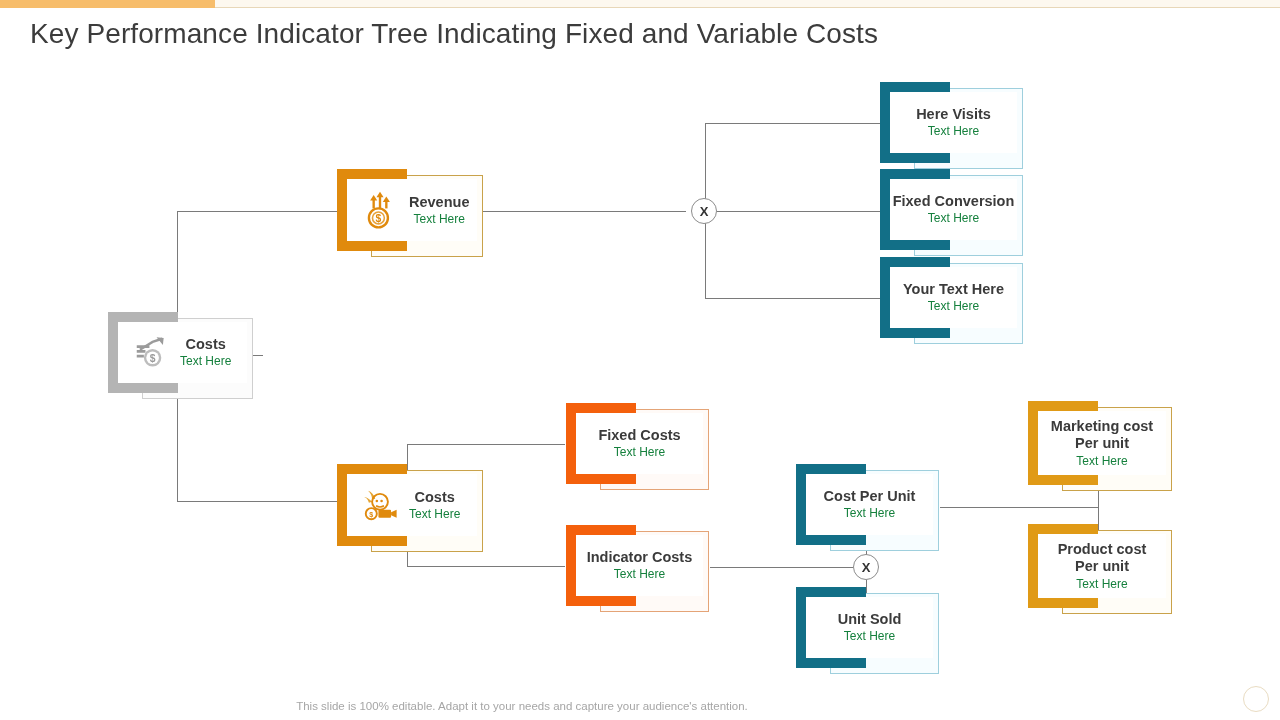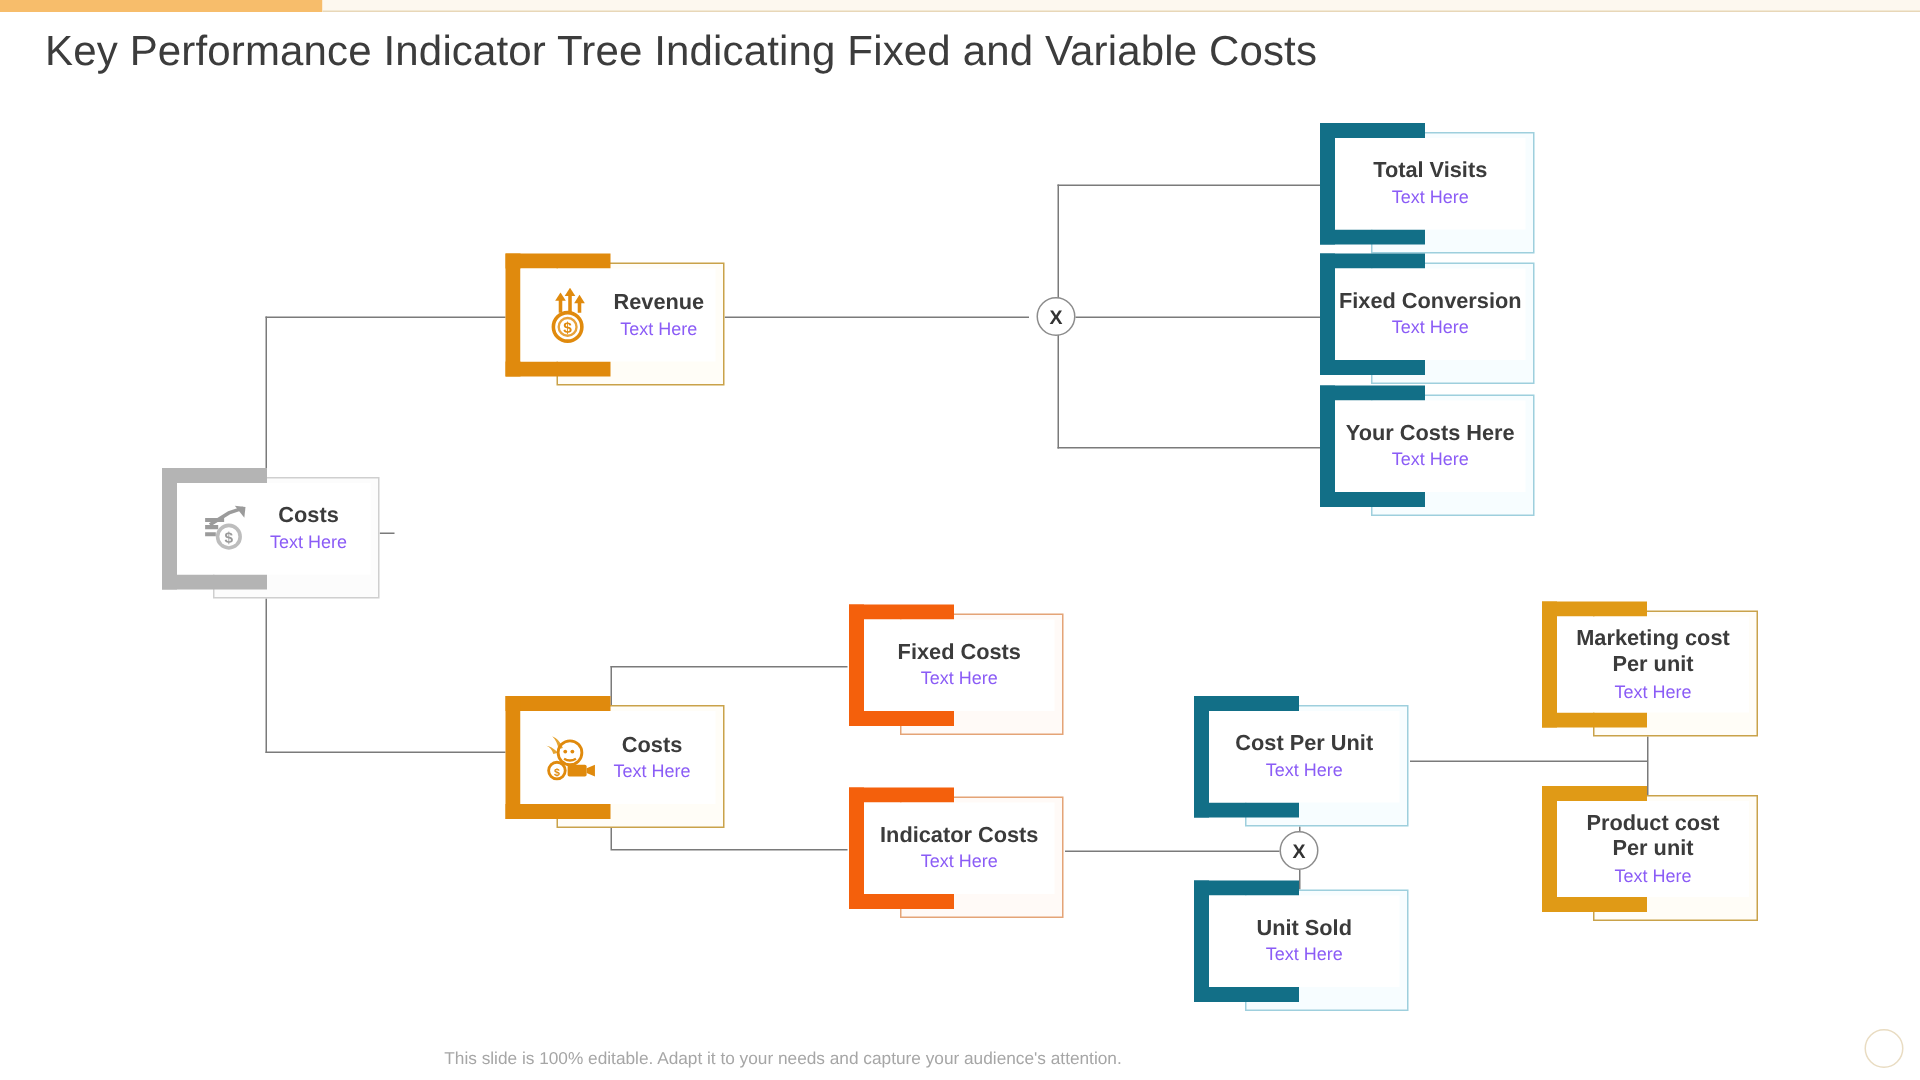--- a/index.html
+++ b/index.html
@@ -104,21 +104,21 @@
     padding: 0 8px;
   }
   .node .panel.with-icon { justify-content: flex-start; gap: 10px; padding-left: 14px; }
   .node .txt { text-align: center; line-height: 1.18; }
   .node .txt.left { text-align: center; }
   .node .ttl {
     font-size: 14.5px; font-weight: 700; color: #3b3b3b;
     white-space: nowrap;
   }
   .node .sub {
-    font-size: 12px; font-weight: 400; color: #8b5cf6;
+    font-size: 12px; font-weight: 400; color: #15803d;
     margin-top: 1px;
   }
 
   
   .c-amber  { --accent:#e08a0d; --thin:#c9a24a; --tint:#fffdf7; }
   .c-amber2 { --accent:#e09a16; --thin:#c9a24a; --tint:#fffdf7; }
   .c-teal   { --accent:#126f87; --thin:#9ecfdd; --tint:#f7fdff; }
   .c-orange { --accent:#f4600c; --thin:#e4a477; --tint:#fffaf7; }
   .c-gray   { --accent:#b4b4b4; --thin:#cfcfcf; --tint:#fcfcfc; }
 
@@ -225,21 +225,21 @@
         <div class="sub">Text Here</div>
       </div>
     </div>
   </div>
 
   <div class="node c-teal" style="left:880px; top:82px; width:143px; height:87px;">
     <div class="outline"></div>
     <div class="bracket"></div>
     <div class="panel">
       <div class="txt">
-        <div class="ttl">Total Visits</div>
+        <div class="ttl">Here Visits</div>
         <div class="sub">Text Here</div>
       </div>
     </div>
   </div>
 
   <div class="node c-teal" style="left:880px; top:169px; width:143px; height:87px;">
     <div class="outline"></div>
     <div class="bracket"></div>
     <div class="panel">
       <div class="txt">
@@ -247,21 +247,21 @@
         <div class="sub">Text Here</div>
       </div>
     </div>
   </div>
 
   <div class="node c-teal" style="left:880px; top:257px; width:143px; height:87px;">
     <div class="outline"></div>
     <div class="bracket"></div>
     <div class="panel">
       <div class="txt">
-        <div class="ttl">Your Costs Here</div>
+        <div class="ttl">Your Text Here</div>
         <div class="sub">Text Here</div>
       </div>
     </div>
   </div>
 
   <div class="node c-orange" style="left:566px; top:403px; width:143px; height:87px;">
     <div class="outline"></div>
     <div class="bracket"></div>
     <div class="panel">
       <div class="txt">

